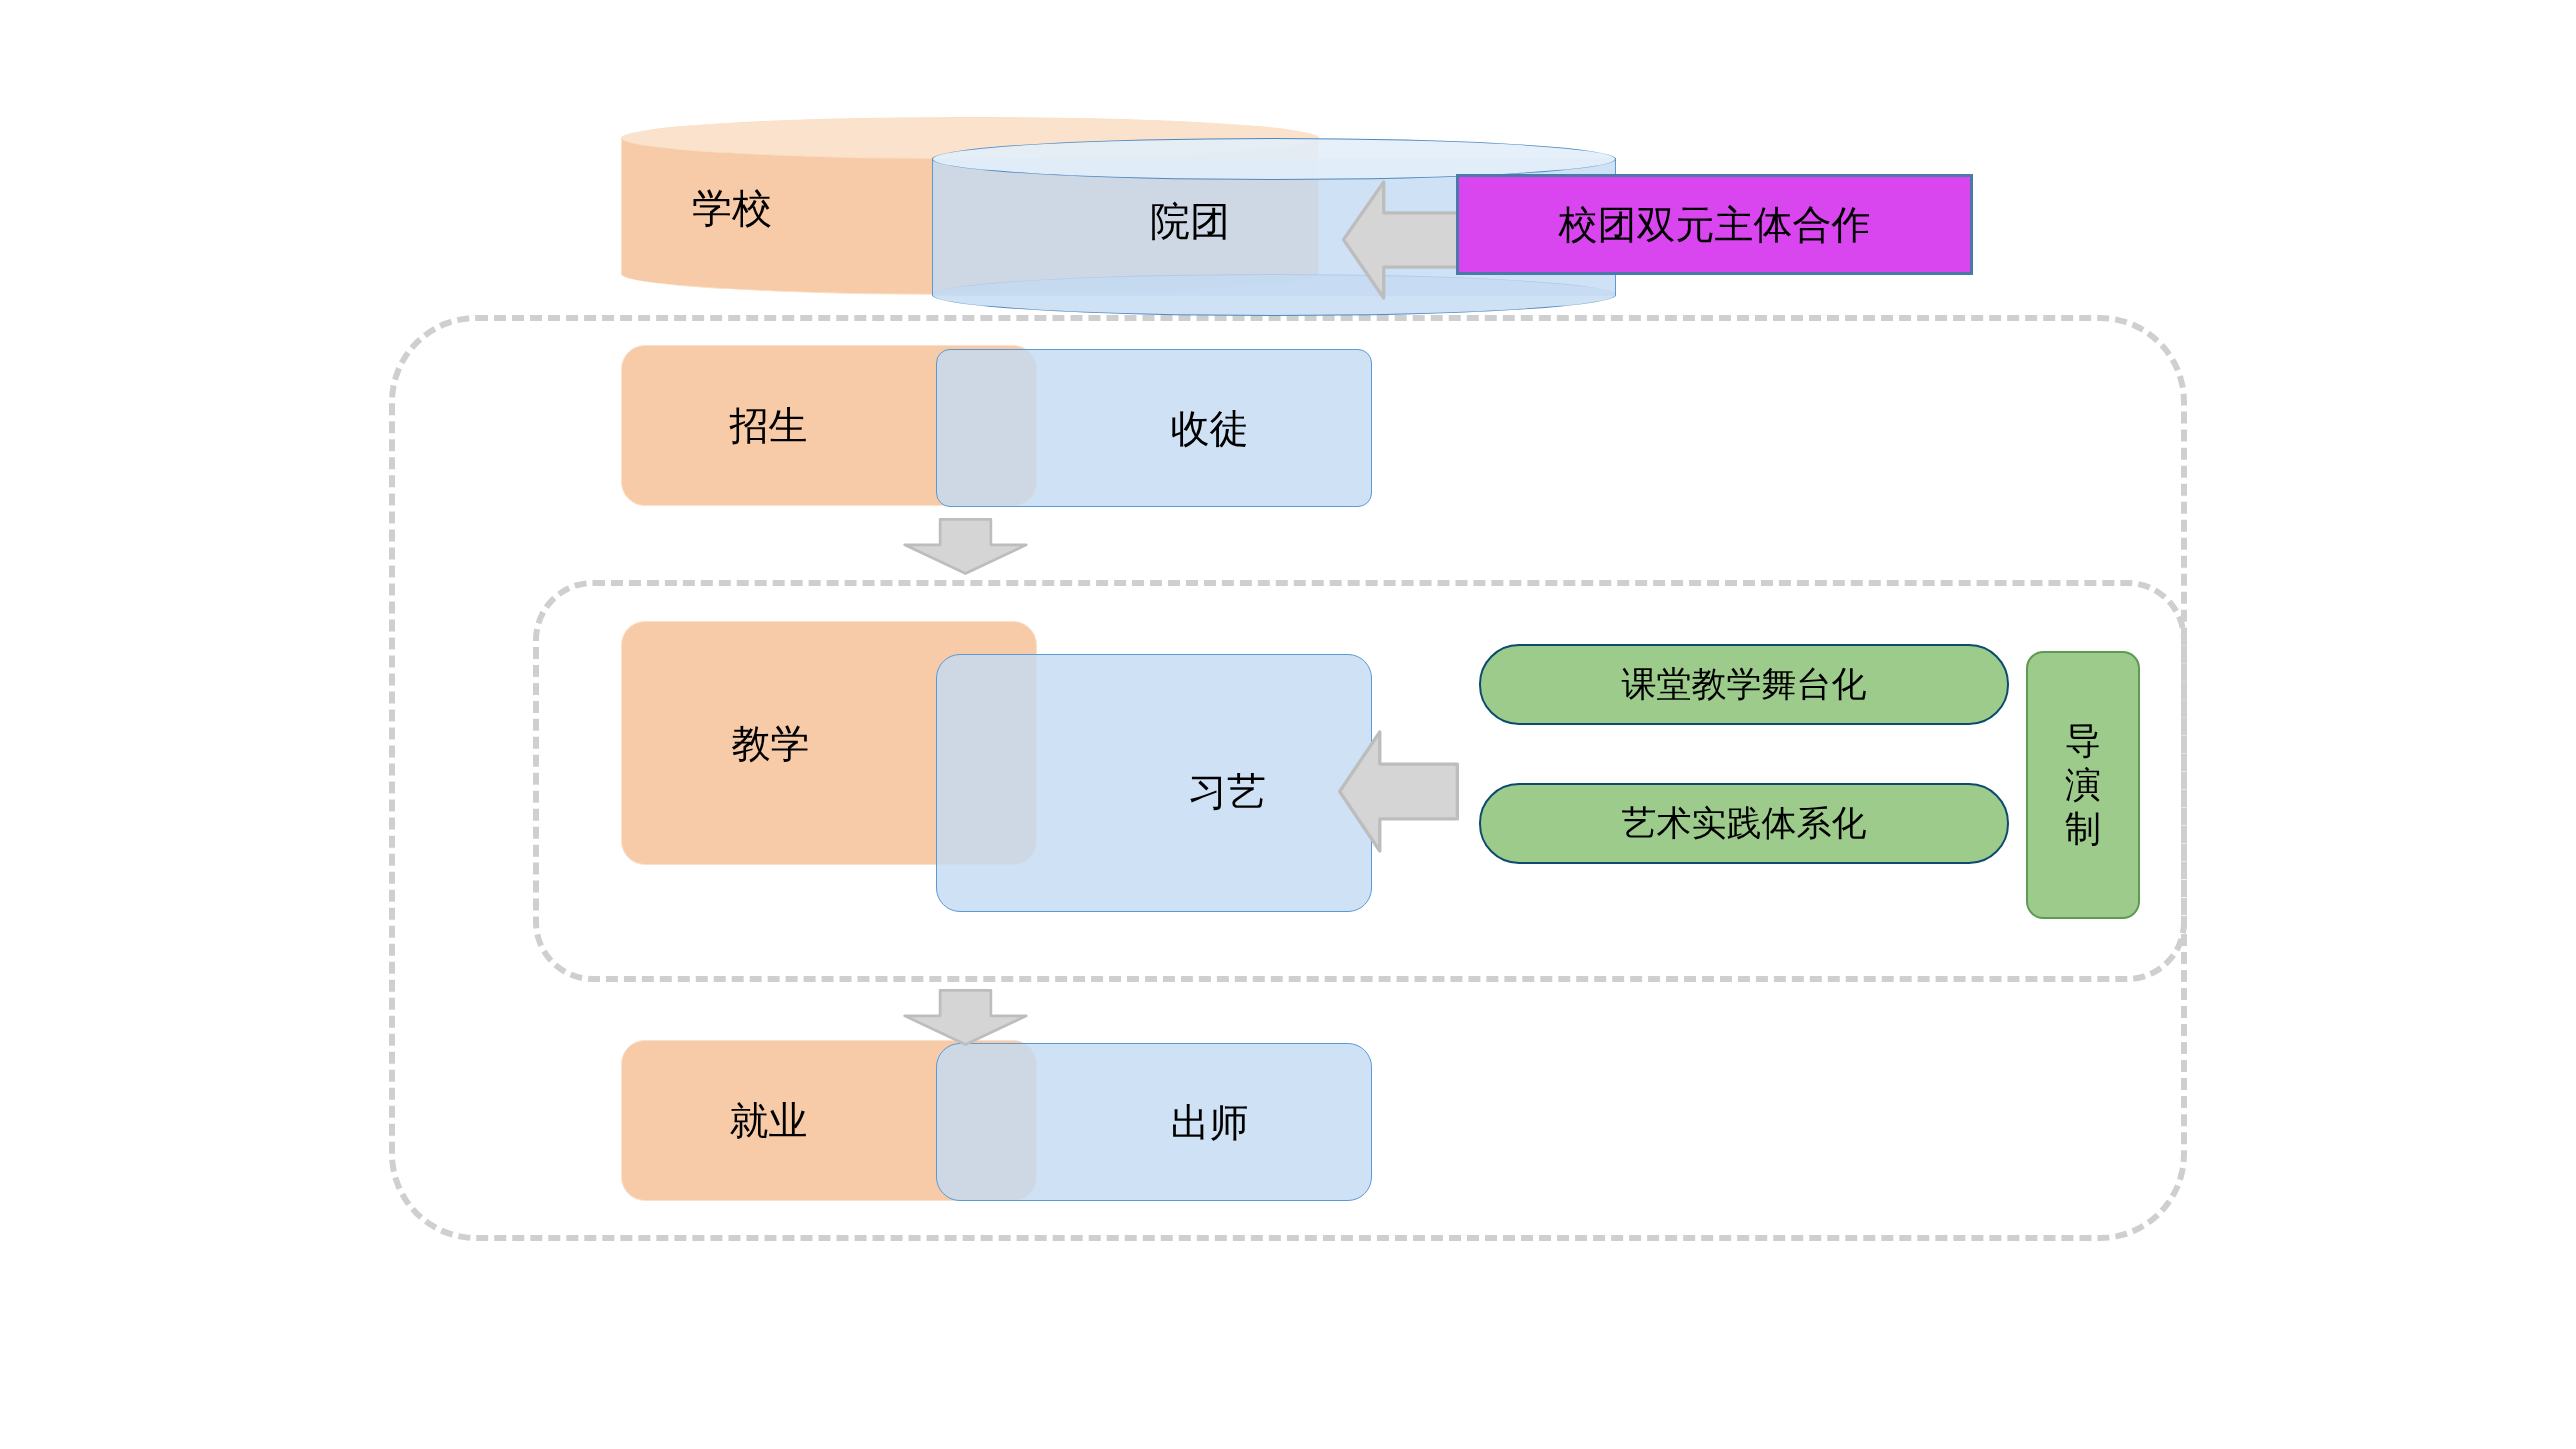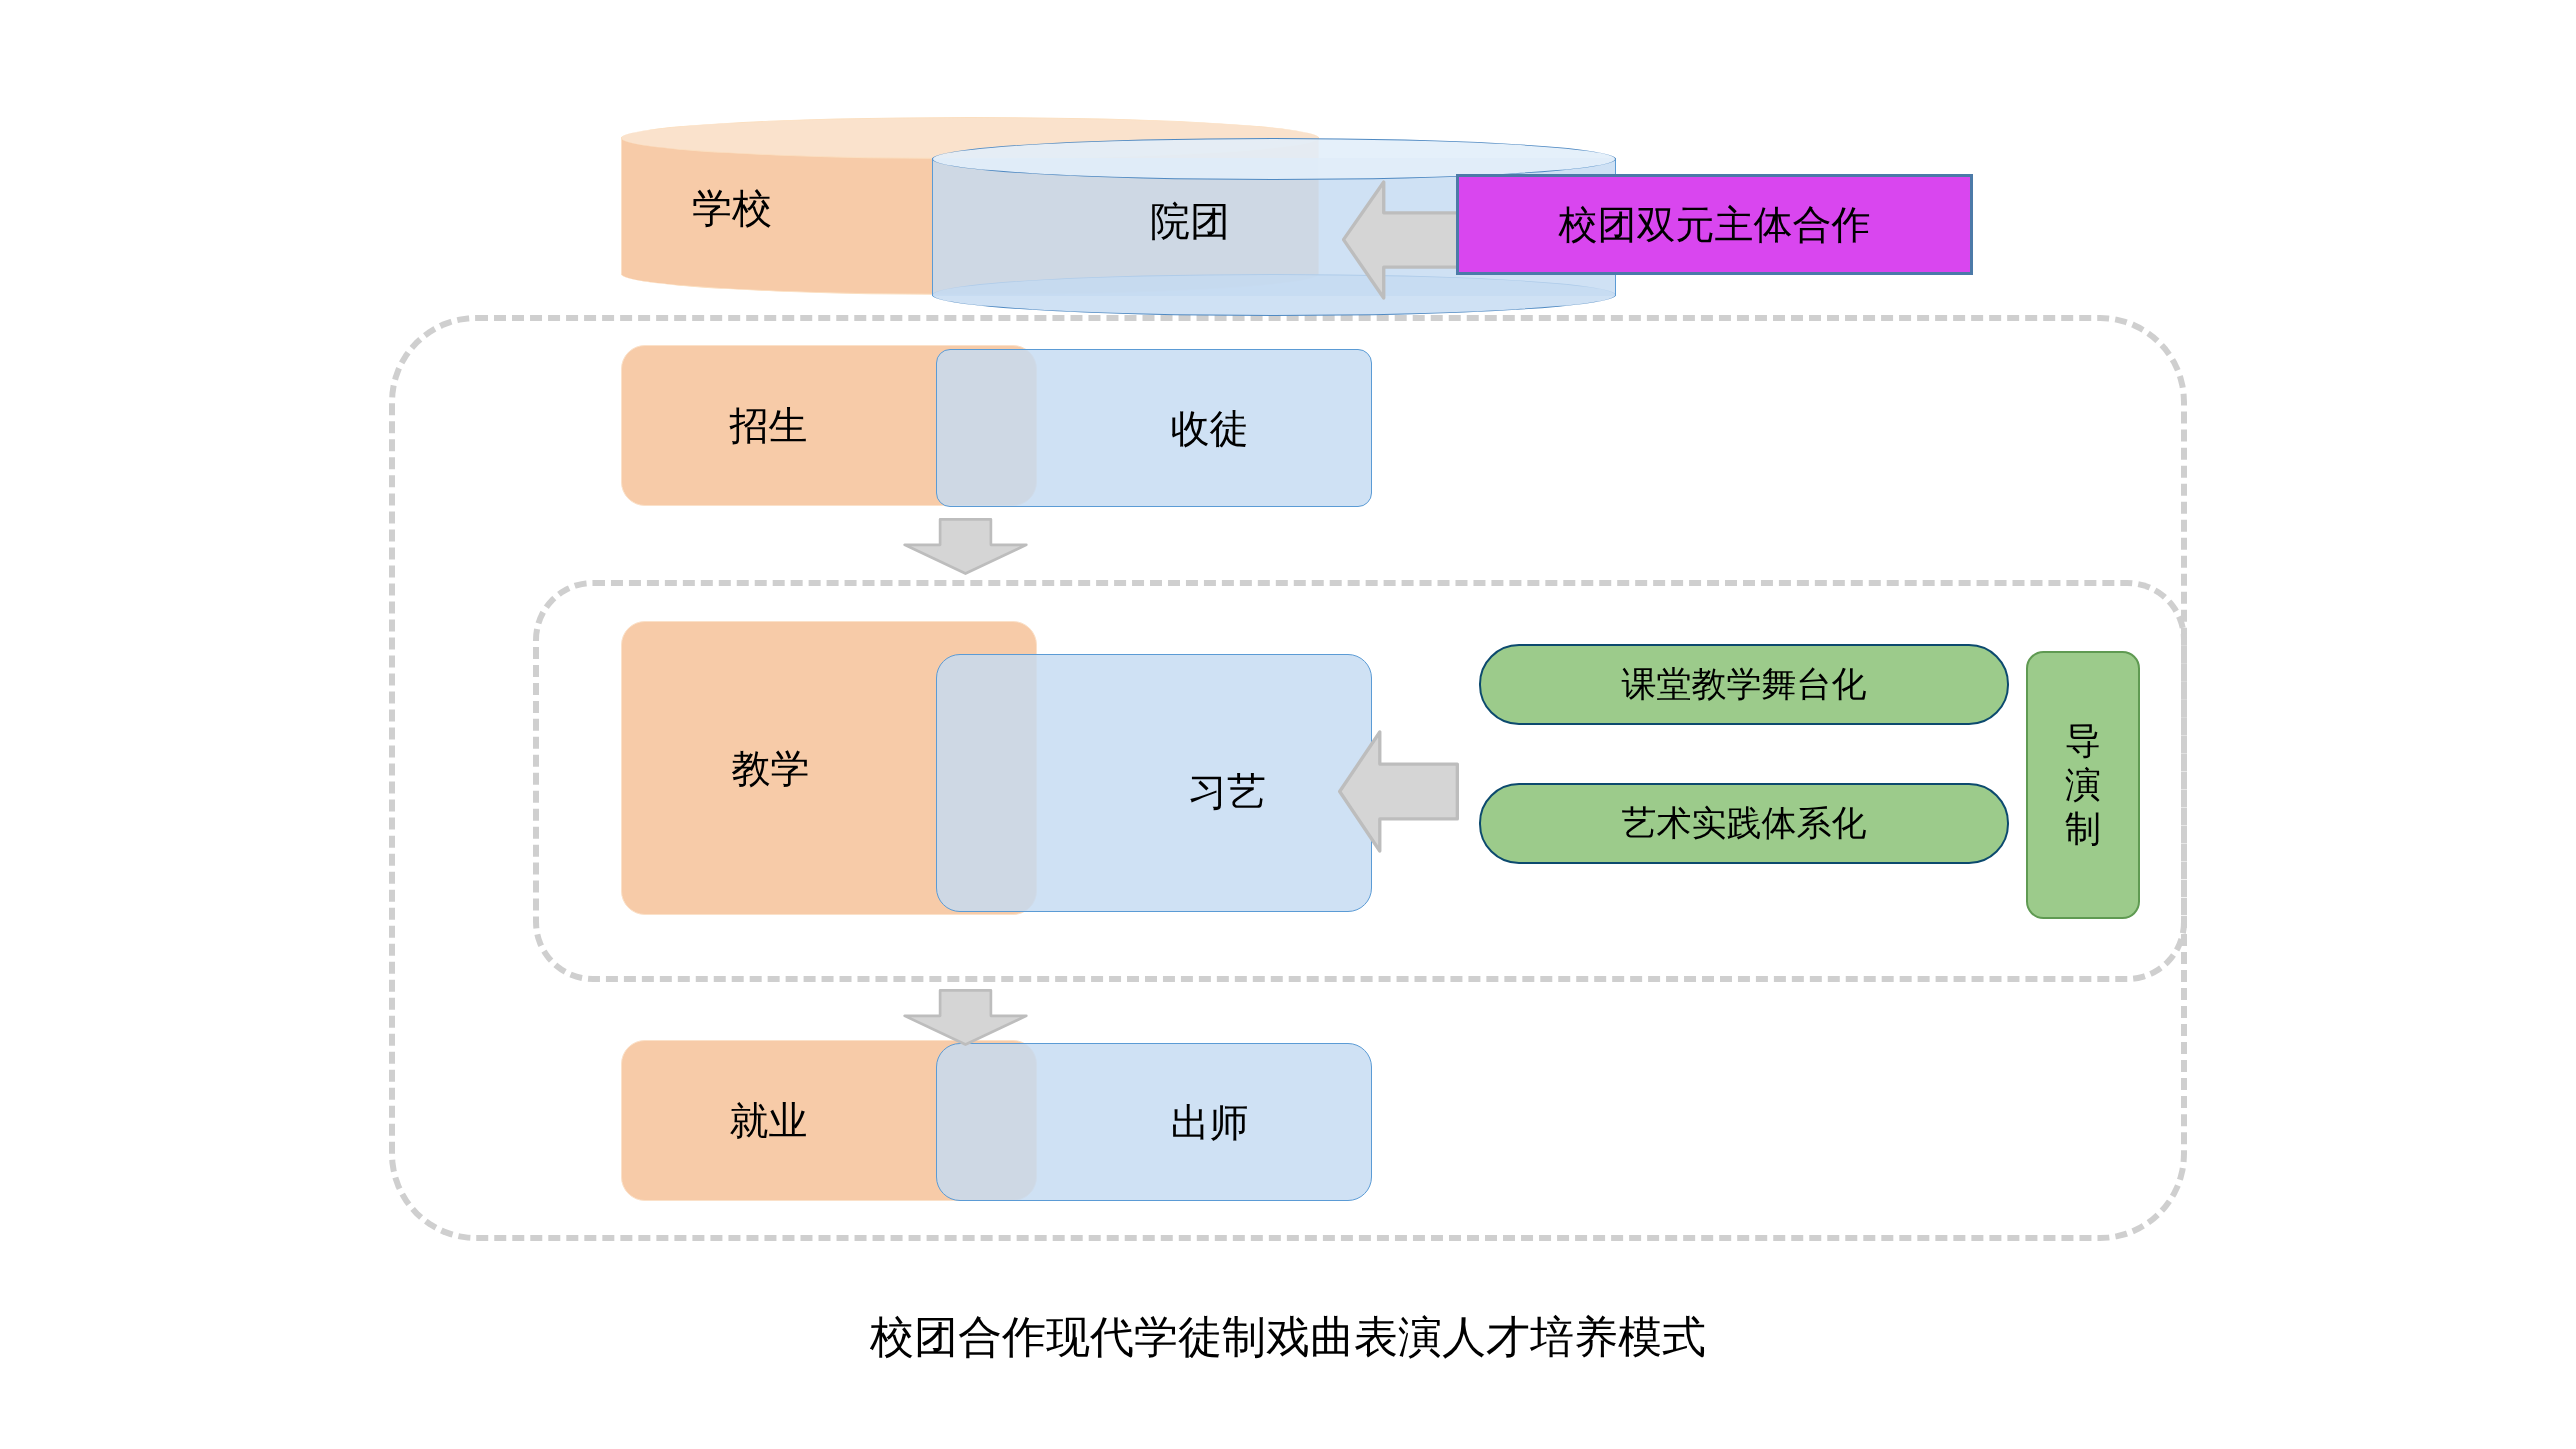--- a/index.html
+++ b/index.html
@@ -63,21 +63,21 @@
   .pbox.orange{background:#f7cba8;border:1.3px solid #fbe1c9;border-radius:24px;z-index:3;}
   .pbox.blue{background:rgba(197,219,241,.82);border:1.3px solid #5b9bd5;border-radius:24px;z-index:4;}
 
   
   .row2 .orange{left:621px;  top:345px; width:416px; height:161px;}
   .row2 .blue  {left:936px; top:349px; width:436px; height:158px;border-radius:14px;}
   .row2 .orange span{margin-right:121px;}
   .row2 .blue   span{margin-left:111px;}
 
   
-  .row3 .orange{left:621px;  top:621px; width:416px; height:294px;}
+  .row3 .orange{left:621px;  top:621px; width:416px; height:244px;}
   .row3 .blue  {left:936px; top:654px; width:436px; height:258px;padding-left:32px;}
   .row3 .orange span{margin-right:117px;}
   .row3 .blue   span{margin-left:114px; margin-top:17px;}
 
   
   .row4 .orange{left:621px;  top:1040px; width:416px; height:161px;}
   .row4 .blue  {left:936px; top:1043px; width:436px; height:158px;}
   .row4 .orange span{margin-right:121px;}
   .row4 .blue   span{margin-left:111px;}
 
@@ -206,16 +206,15 @@
 
   <div class="pair row4">
     <div class="pbox orange">
       <span>就业</span>
     </div>
     <div class="pbox blue">
       <span>出师</span>
     </div>
   </div>
 
-  <div class="caption">校团合作现代学徒制戏曲表演人才培养模式</div>
 
 </div>
 
 
 </body></html>

